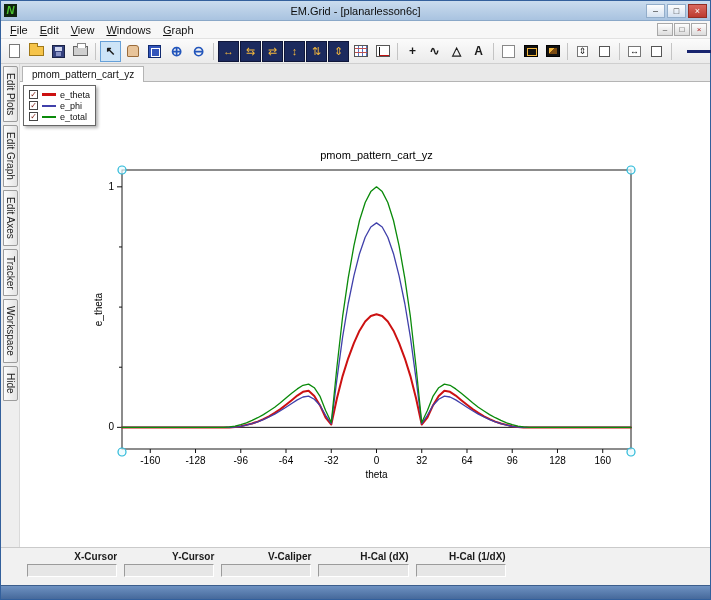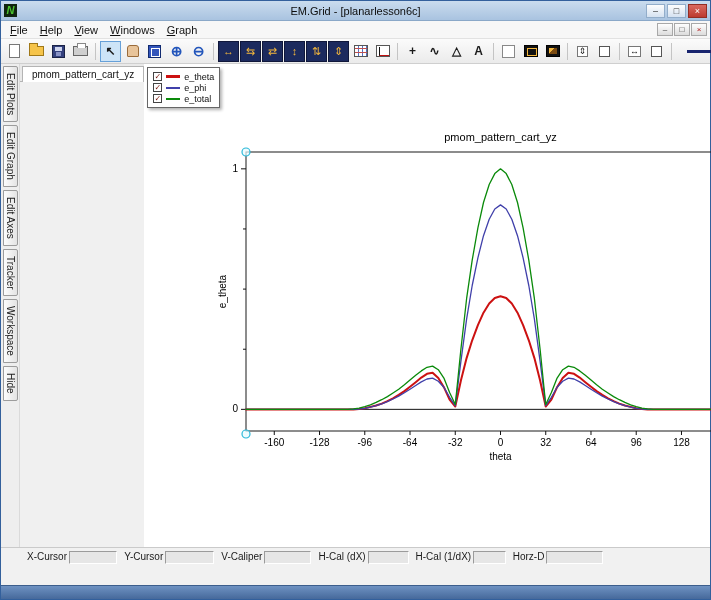--- a/index.html
+++ b/index.html
@@ -55,37 +55,37 @@
   .ic-dark2{width:14px;height:12px;background:#111;border:1px solid #000;}
   .ic-dark2::before{content:"";position:absolute;top:2px;left:2px;width:8px;height:6px;background:linear-gradient(135deg,#f2b63c 40%,#7a4a10 40%);}
   .ic-box{width:11px;height:11px;background:#fff;border:1px solid #555;}
   .layout-btn{display:flex;align-items:center;gap:5px;border:1px solid transparent;background:transparent;padding:1px 6px;font-size:11px;margin-left:4px;color:#111;}
   .layout-line{width:24px;height:3px;background:#18246e;}
 
   
   .main-row{flex:1;display:flex;min-height:0;}
   .sidebar{width:19px;flex:0 0 19px;background:#eeeeee;border-right:1px solid #dadada;display:flex;flex-direction:column;align-items:center;padding-top:2px;gap:3px;box-sizing:border-box;}
   .side-tab{writing-mode:vertical-rl;font-size:10px;color:#222;background:linear-gradient(90deg,#fcfcfc,#e4e4e4);border:1px solid #9c9c9c;padding:6px 1px;border-radius:0 2px 2px 0;}
-  .right-col{flex:1;display:flex;flex-direction:row;min-width:0;}
+  .right-col{flex:1;display:flex;flex-direction:column;min-width:0;}
   .tabstrip{height:18px;flex:0 0 18px;background:#e9e9e9;display:flex;align-items:flex-end;padding-left:2px;border-bottom:1px solid #b4b4b4;box-sizing:border-box;}
   .tab{font-size:10px;padding:2px 9px;background:#fff;border:1px solid #b4b4b4;border-bottom:none;height:16px;box-sizing:border-box;margin-bottom:-1px;color:#111;}
   .content{flex:1;background:#fff;position:relative;min-height:0;}
 
   
   #legend{position:absolute;left:3px;top:3px;background:#fff;border:1px solid #666;box-shadow:2px 2px 3px rgba(0,0,0,.3);padding:3px 5px;z-index:2;}
   .lrow{display:flex;align-items:center;gap:4px;height:11px;}
   .cbx{width:9px;height:9px;border:1px solid #444;font-size:8px;line-height:8px;text-align:center;color:#7a1a10;background:#fff;box-sizing:border-box;}
   .lline{width:14px;height:2px;background:#888;}
   .llabel{font-size:9px;color:#111;}
 
   #chart{position:absolute;left:20px;top:55px;width:640px;height:350px;}
 
   
   .readout{height:38px;flex:0 0 38px;background:#f1f1f1;border-top:1px solid #cacaca;display:grid;grid-template-columns:repeat(7,1fr);column-gap:7px;padding:3px 10px 3px 26px;box-sizing:border-box;}
-  .rcol{display:flex;flex-direction:row;align-items:flex-start;gap:2px;min-width:0;}
+  .rcol{display:flex;flex-direction:column;align-items:flex-end;gap:2px;min-width:0;font-weight:bold;}
   .rhead{font-size:10px;color:#1a1a1a;white-space:nowrap;}
   .rcell{width:100%;height:13px;background:#e6e6e6;border:1px solid;border-color:#9b9b9b #ffffff #ffffff #9b9b9b;box-sizing:border-box;font-size:9px;}
 
   .statusbar{height:14px;flex:0 0 14px;background:linear-gradient(#6e92c2,#46699b);border-top:1px solid #3c5e8c;box-sizing:border-box;}
 </style>
 </head>
 <body>
 
 <div class="window">
 
@@ -94,21 +94,21 @@
     <div class="title-text">EM.Grid - [planarlesson6c]</div>
     <div class="win-controls">
       <button class="wbtn">–</button>
       <button class="wbtn">□</button>
       <button class="wbtn close">×</button>
     </div>
   </div>
 
   <div class="menubar">
     <span class="menu-item">File</span>
-    <span class="menu-item">Help</span>
+    <span class="menu-item">Edit</span>
     <span class="menu-item">View</span>
     <span class="menu-item">Windows</span>
     <span class="menu-item">Graph</span>
     <div class="mdi-controls">
       <button class="mbtn">–</button>
       <button class="mbtn">□</button>
       <button class="mbtn close">×</button>
     </div>
   </div>
 
@@ -307,20 +307,16 @@
       <div class="rcell"></div>
     </div>
     <div class="rcol">
       <div class="rhead">H-Cal (dX)</div>
       <div class="rcell"></div>
     </div>
     <div class="rcol">
       <div class="rhead">H-Cal (1/dX)</div>
       <div class="rcell"></div>
     </div>
-    <div class="rcol">
-      <div class="rhead">Horz-D</div>
-      <div class="rcell"></div>
-    </div>
   </div>
 
   <div class="statusbar"></div>
 </div>
 
 </body></html>

